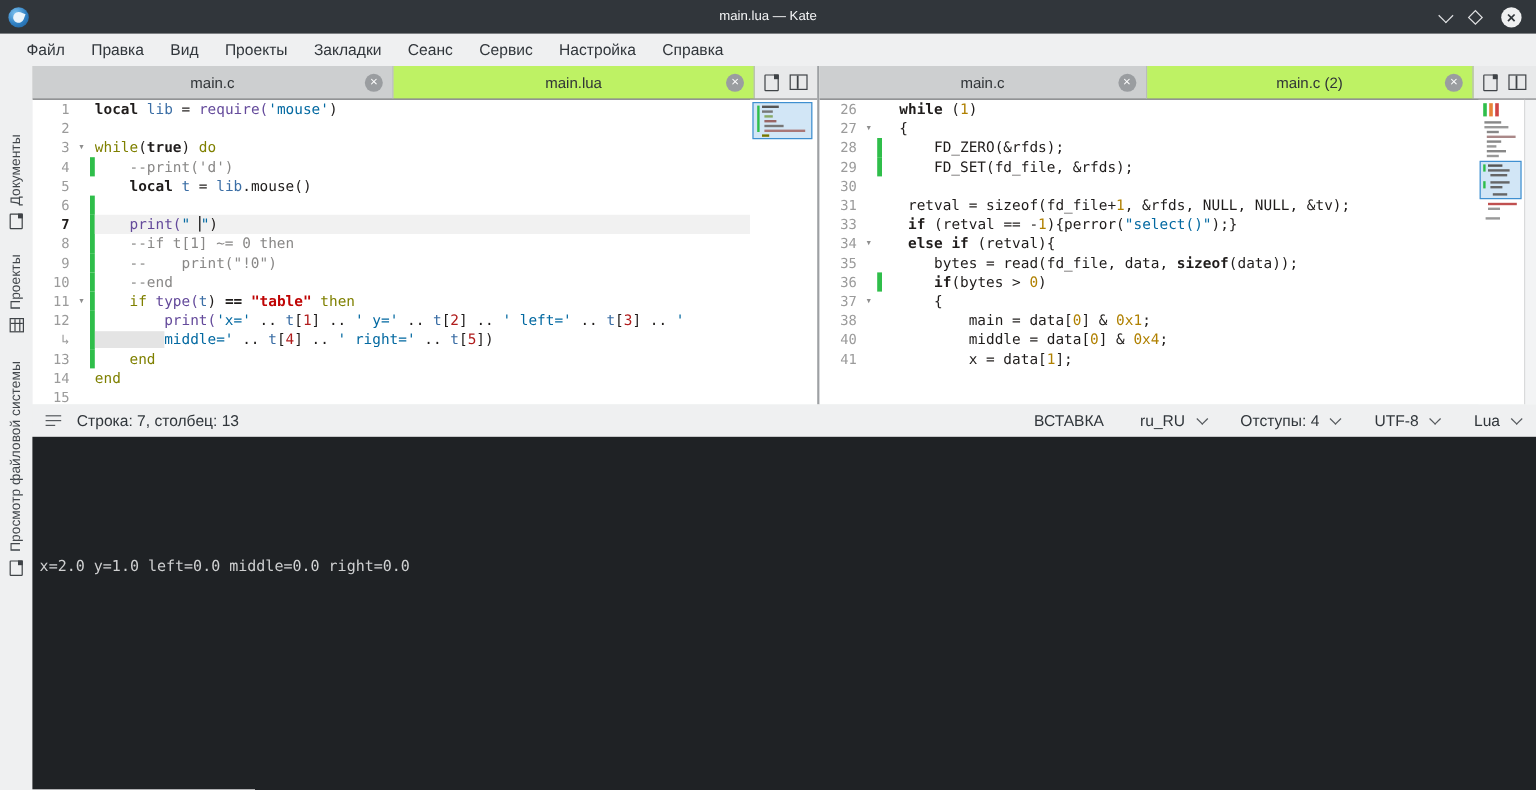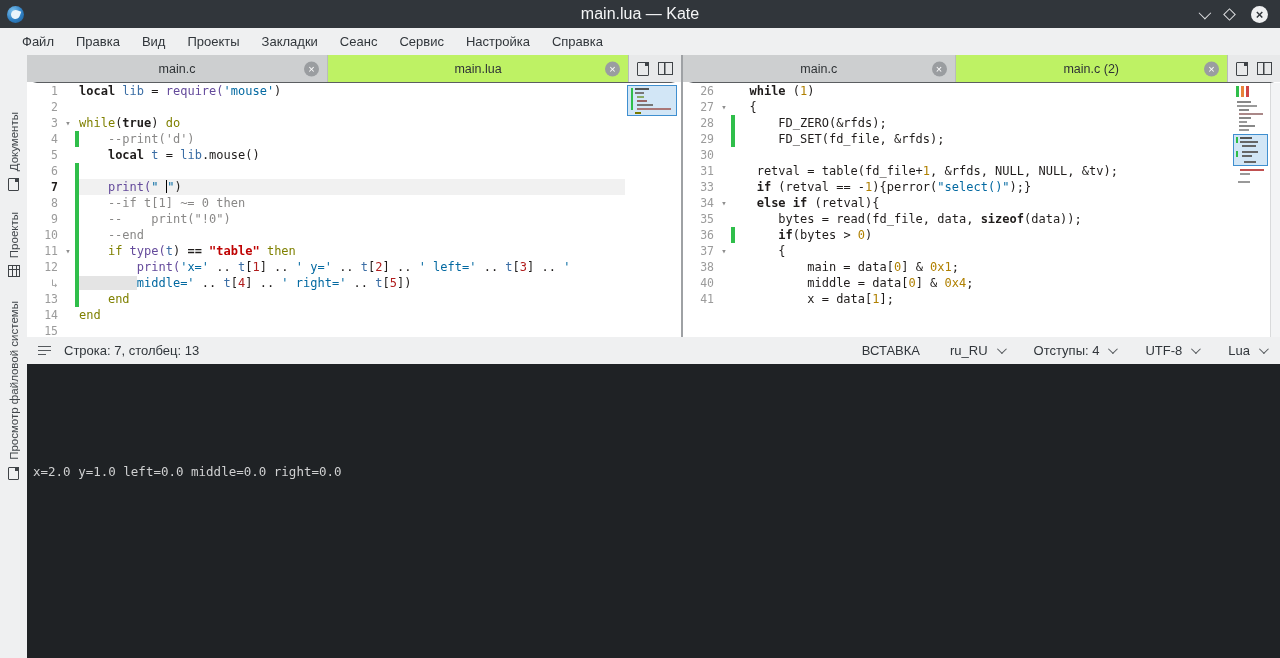--- a/index.html
+++ b/index.html
@@ -5,21 +5,21 @@
   html,body{margin:0;padding:0;width:1280px;height:658px;overflow:hidden;
     font-family:"Liberation Sans",sans-serif;background:#eff0f1;}
   *{box-sizing:border-box;}
 
   
   .titlebar{height:28px;background:#31363b;display:flex;align-items:center;color:#eff0f1;position:relative;}
   .app-icon{width:17px;height:17px;border-radius:50%;margin-left:7px;
     background:radial-gradient(circle at 35% 30%, #7ec3f0 0%, #2f7fc2 55%, #1d5d96 100%);position:relative;}
   .app-icon:after{content:"";position:absolute;left:4px;top:4px;width:9px;height:9px;
     border-radius:50% 0 50% 50%;background:#eaf4fb;transform:rotate(20deg);}
-  .win-title{position:absolute;left:0;right:0;text-align:center;font-size:16px;color:#f4f5f6;}
+  .win-title{position:absolute;left:0;right:0;text-align:center;font-size:11px;color:#f4f5f6;}
   .win-btns{margin-left:auto;display:flex;align-items:center;gap:17px;padding-right:12px;z-index:2;}
   .chev{width:9px;height:9px;border-right:1.6px solid #dfe0e2;border-bottom:1.6px solid #dfe0e2;
     transform:rotate(45deg) translateY(-2px);}
   .diamond{width:9px;height:9px;border:1.6px solid #dfe0e2;transform:rotate(45deg);}
   .closebtn{width:17px;height:17px;border-radius:50%;background:#eff0f1;color:#31363b;
     display:flex;align-items:center;justify-content:center;font-size:13px;font-weight:bold;line-height:1;}
 
   
   .menubar{height:27px;background:#eff0f1;display:flex;align-items:center;padding-left:11px;}
   .menu-item{font-size:13px;color:#31363b;padding:4px 11px;}
@@ -37,21 +37,21 @@
                linear-gradient(90deg,#3f4347,#3f4347) 7.5px 0/1.2px 100% no-repeat;}
 
   .content{flex:1;display:flex;flex-direction:column;min-width:0;}
   .editors{display:flex;height:282px;}
   .pane{display:flex;flex-direction:column;min-width:0;background:#fff;}
   .pane.left{width:654px;flex:none;}
   .pane.right{flex:1;}
   .divider{width:2px;background:#9ea1a4;flex:none;}
 
   
-  .tabbar{height:28px;background:#d2d4d5;display:flex;align-items:stretch;border-bottom:1px solid #5b5e61;flex:none;border-radius:10px;}
+  .tabbar{height:28px;background:#d2d4d5;display:flex;align-items:stretch;border-bottom:1px solid #5b5e61;flex:none;}
   .tab{flex:1;display:flex;align-items:center;justify-content:center;position:relative;
        font-size:12.5px;color:#2f3336;background:#cdcfd0;border-right:1px solid #b9bbbd;}
   .tab.active{background:#bef264;}
   .tab .lbl{margin:0 auto;}
   .tab .closer{position:absolute;right:8px;top:50%;transform:translateY(-50%);
     width:15px;height:15px;border-radius:50%;background:#9a9da0;color:#fff;font-size:11px;
     display:flex;align-items:center;justify-content:center;line-height:1;}
   .tabbar .actions{width:52px;flex:none;background:#e8e9ea;display:flex;align-items:center;justify-content:space-evenly;}
   .newdoc-ic{width:12px;height:14px;border:1.5px solid #3f4347;border-radius:1px;position:relative;background:#e8e9ea;}
   .newdoc-ic:after{content:"";position:absolute;right:-1px;top:-1px;width:4px;height:4px;background:#3f4347;}
@@ -325,21 +325,21 @@
               <div class="code-line">
                 <span class="ln">30</span>
                 <span class="fold"></span>
                 <span class="bar"></span>
                 <span class="codetxt"></span>
               </div>
               <div class="code-line">
                 <span class="ln">31</span>
                 <span class="fold"></span>
                 <span class="bar"></span>
-                <span class="codetxt"><span class="tk-p">   retval = table(fd_file+</span><span class="tk-n">1</span><span class="tk-p">, &amp;rfds, NULL, NULL, &amp;tv);</span></span>
+                <span class="codetxt"><span class="tk-p">   retval = sizeof(fd_file+</span><span class="tk-n">1</span><span class="tk-p">, &amp;rfds, NULL, NULL, &amp;tv);</span></span>
               </div>
               <div class="code-line">
                 <span class="ln">33</span>
                 <span class="fold"></span>
                 <span class="bar"></span>
                 <span class="codetxt"><span class="tk-p">   </span><span class="tk-k">if</span><span class="tk-p"> (retval == -</span><span class="tk-n">1</span><span class="tk-p">){perror(</span><span class="tk-s">"select()"</span><span class="tk-p">);}</span></span>
               </div>
               <div class="code-line">
                 <span class="ln">34</span>
                 <span class="fold">▾</span>

